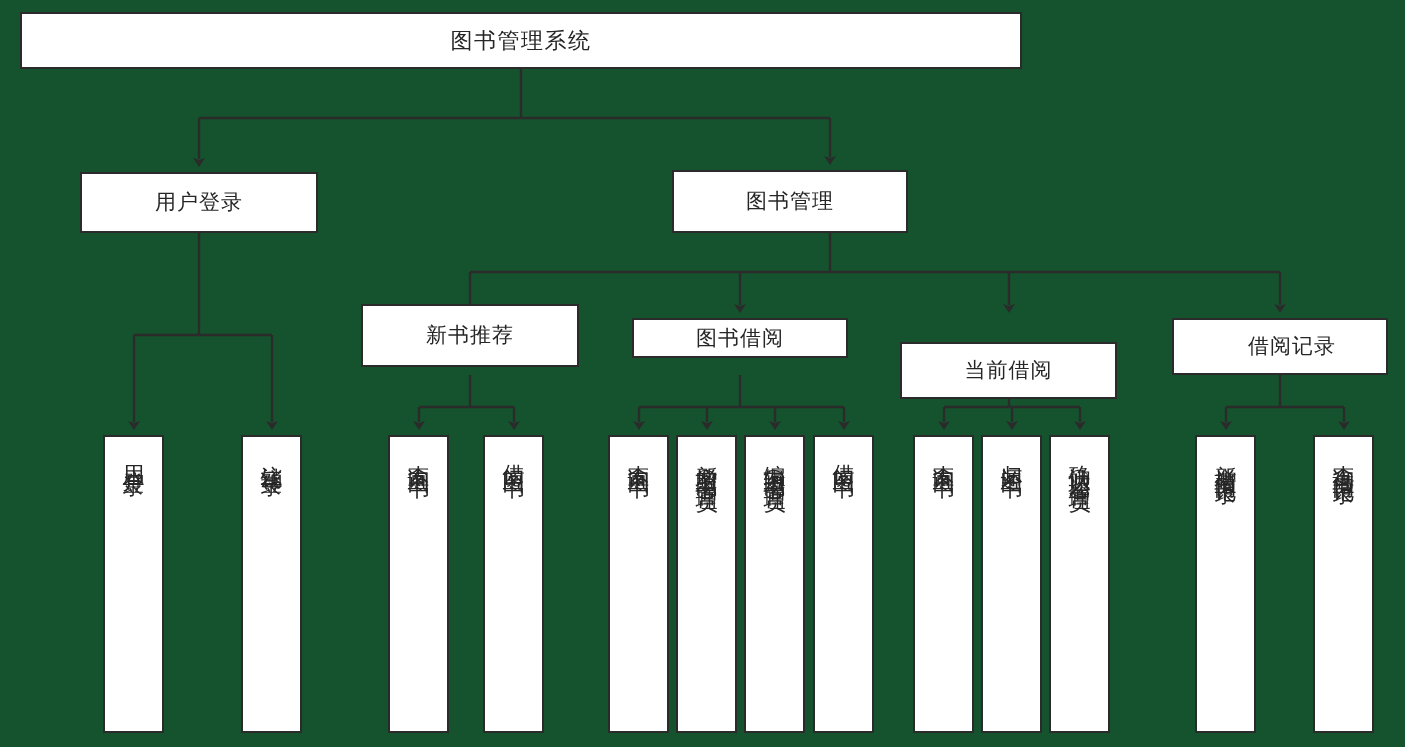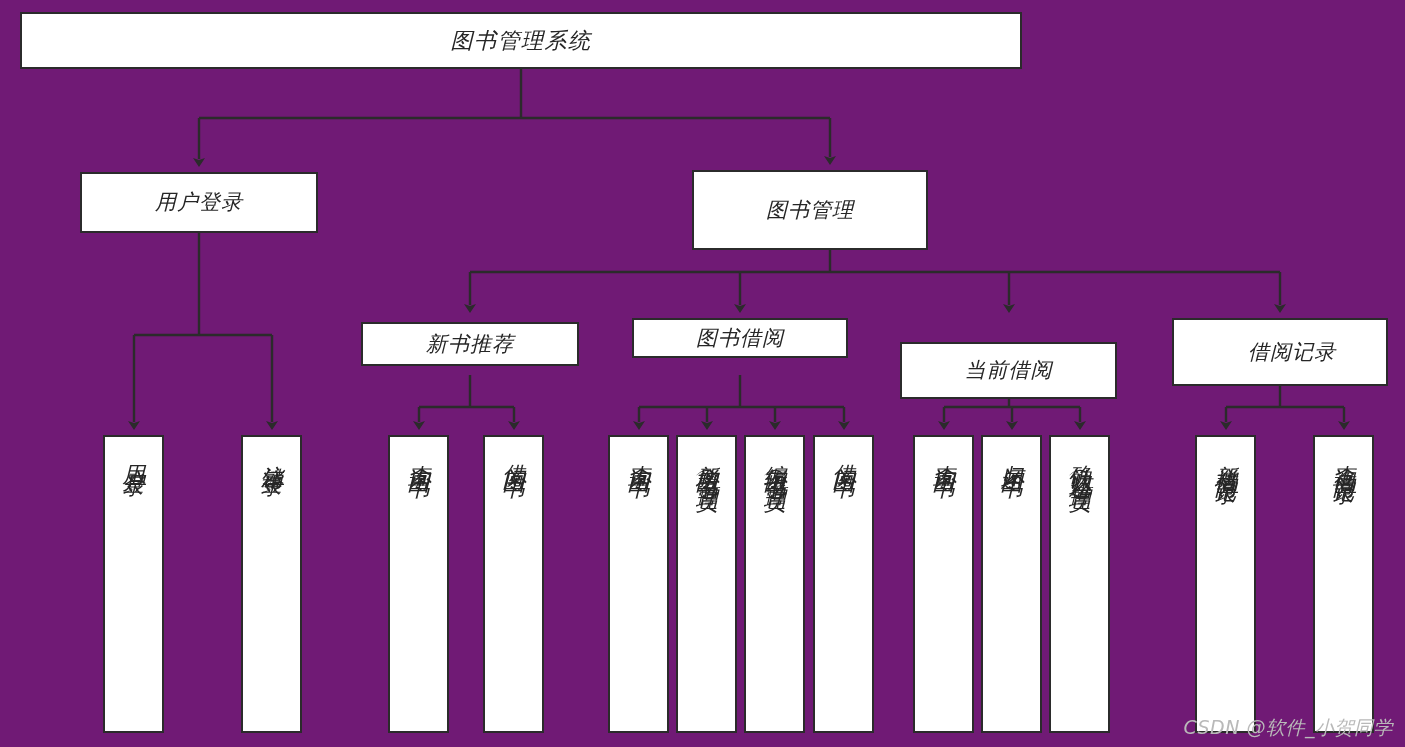--- a/index.html
+++ b/index.html
@@ -4,23 +4,22 @@
 <style>
   html,body{margin:0;padding:0;background:#ffffff;}
   body{
     font-family:"DejaVu Sans","Liberation Sans",sans-serif;
     -webkit-font-smoothing:antialiased;
   }
   #canvas{
     position:relative;
     width:1405px;
     height:747px;
-    background:#701a75;
+    background:#14532d;
     overflow:hidden;
-    font-style:italic;
   }
   #edges{
     position:absolute;
     left:0; top:0;
     width:1405px; height:747px;
     pointer-events:none;
   }
   .node{
     position:absolute;
     box-sizing:border-box;
@@ -115,33 +114,33 @@
       </g>
   </svg>
 
   <div id="nodes-layer">
       <div class="node horiz root" style="left: 20px; top: 12px; width: 1002px; height: 57px;">
         <span class="lbl">图书管理系统</span>
       </div>
       <div class="node horiz" style="left: 80px; top: 172px; width: 238px; height: 61px;">
         <span class="lbl">用户登录</span>
       </div>
-      <div class="node horiz" style="left: 692px; top: 170px; width: 236px; height: 80px;">
+      <div class="node horiz" style="left: 672px; top: 170px; width: 236px; height: 63px;">
         <span class="lbl">图书管理</span>
       </div>
-      <div class="node horiz" style="left: 361px; top: 322px; width: 218px; height: 44px;">
+      <div class="node horiz" style="left: 361px; top: 304px; width: 218px; height: 63px;">
         <span class="lbl">新书推荐</span>
       </div>
       <div class="node horiz" style="left: 632px; top: 318px; width: 216px; height: 40px;">
         <span class="lbl">图书借阅</span>
       </div>
       <div class="node horiz" style="left: 900px; top: 318px; width: 217px; height: 57px; margin-top: 24px;">
         <span class="lbl">当前借阅</span>
       </div>
-      <div class="node horiz" style="left: 1172px; top: 318px; width: 216px; height: 68px; padding-left: 24px;">
+      <div class="node horiz" style="left: 1172px; top: 318px; width: 216px; height: 57px; padding-left: 24px;">
         <span class="lbl">借阅记录</span>
       </div>
       <div class="node vert" style="left: 103px; top: 435px; width: 61px; height: 298px;">
         <span class="lbl">用户登录</span>
       </div>
       <div class="node vert" style="left: 241px; top: 435px; width: 61px; height: 298px;">
         <span class="lbl">注销登录</span>
       </div>
       <div class="node vert" style="left: 388px; top: 435px; width: 61px; height: 298px;">
         <span class="lbl">查询图书</span>
@@ -171,14 +170,13 @@
         <span class="lbl">确认归还（管理员）</span>
       </div>
       <div class="node vert" style="left: 1195px; top: 435px; width: 61px; height: 298px;">
         <span class="lbl">新增借阅记录</span>
       </div>
       <div class="node vert" style="left: 1313px; top: 435px; width: 61px; height: 298px;">
         <span class="lbl">查询借阅记录</span>
       </div>
     </div>
 
-  <div id="watermark">CSDN @软件_小贺同学</div>
 </div>
 
 </body></html>

